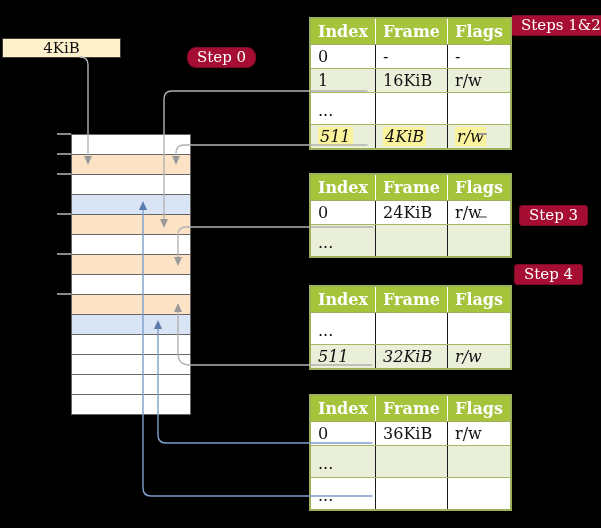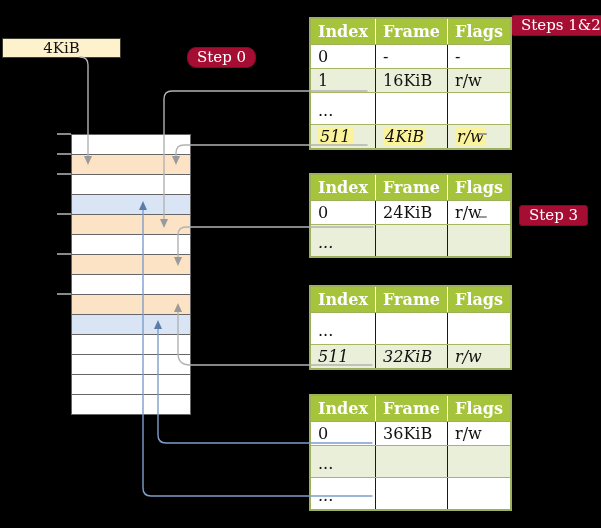--- a/index.html
+++ b/index.html
@@ -56,20 +56,21 @@
 </head>
 <body>
 
 <div id="canvas">
 
   <div class="frame-box">4KiB</div>
 
   <div class="badge" id="badge-step0">Step 0</div>
   <div class="badge" id="badge-steps12">Steps 1&amp;2</div>
   <div class="badge" id="badge-step3">Step 3</div>
+  <div class="badge" id="badge-step4">Step 4</div>
 
   <div id="memory">
       <div class="mem-row mem-white"></div>
       <div class="mem-row mem-peach"></div>
       <div class="mem-row mem-white"></div>
       <div class="mem-row mem-blue"></div>
       <div class="mem-row mem-peach"></div>
       <div class="mem-row mem-white"></div>
       <div class="mem-row mem-peach"></div>
       <div class="mem-row mem-white"></div>

